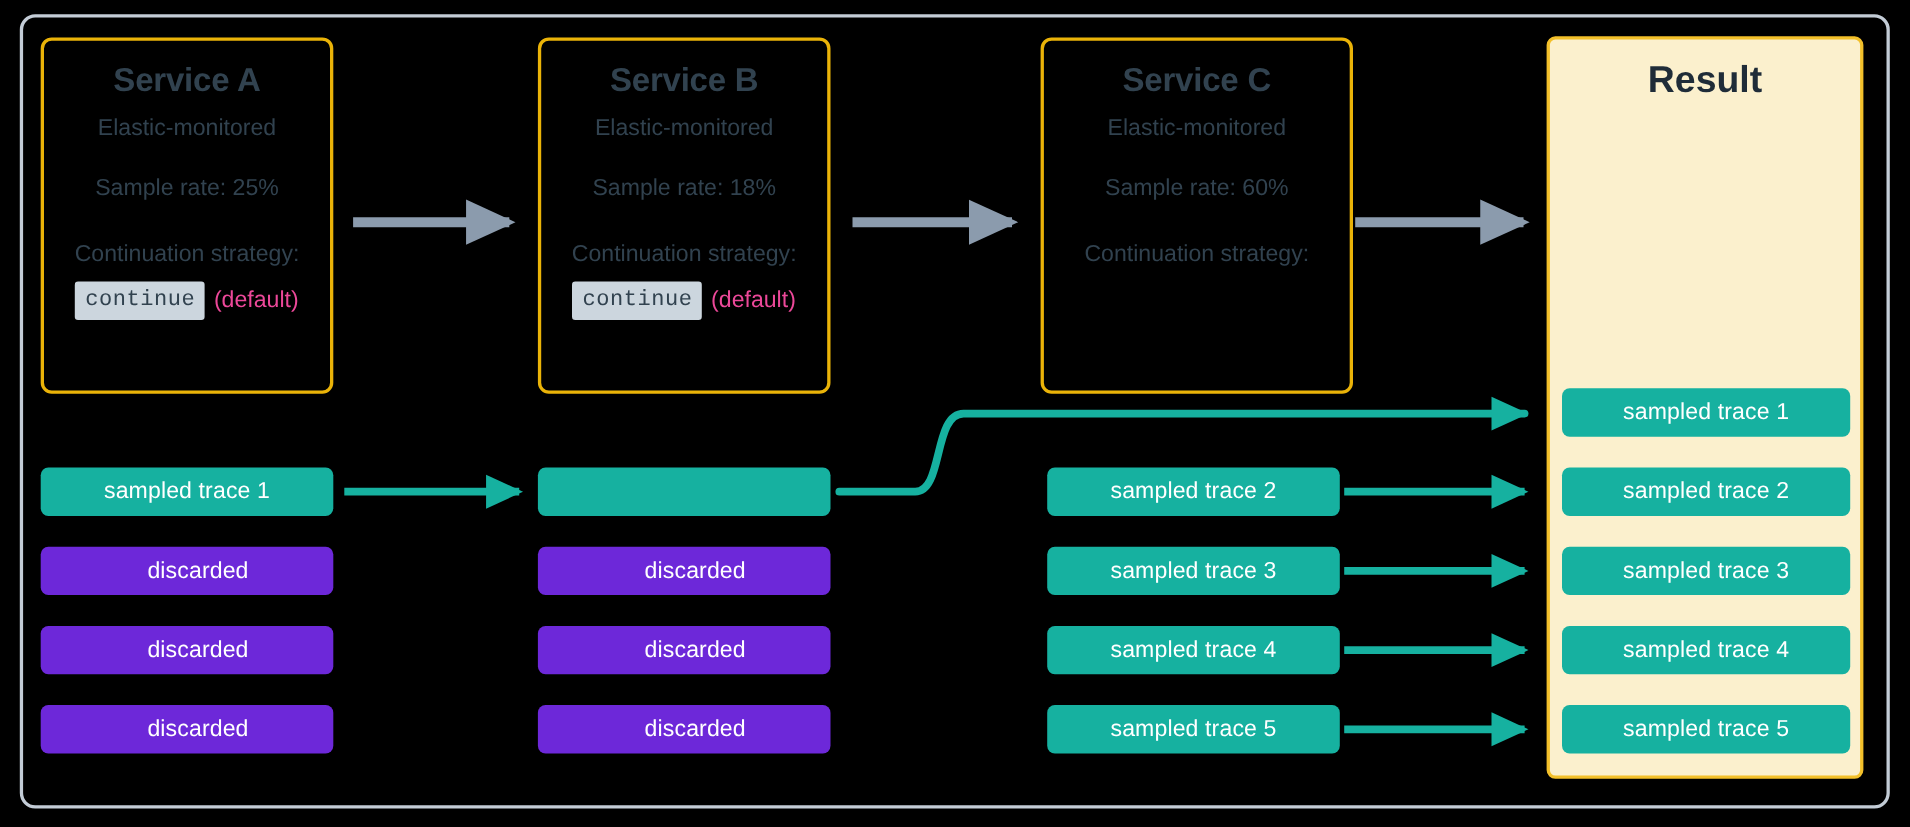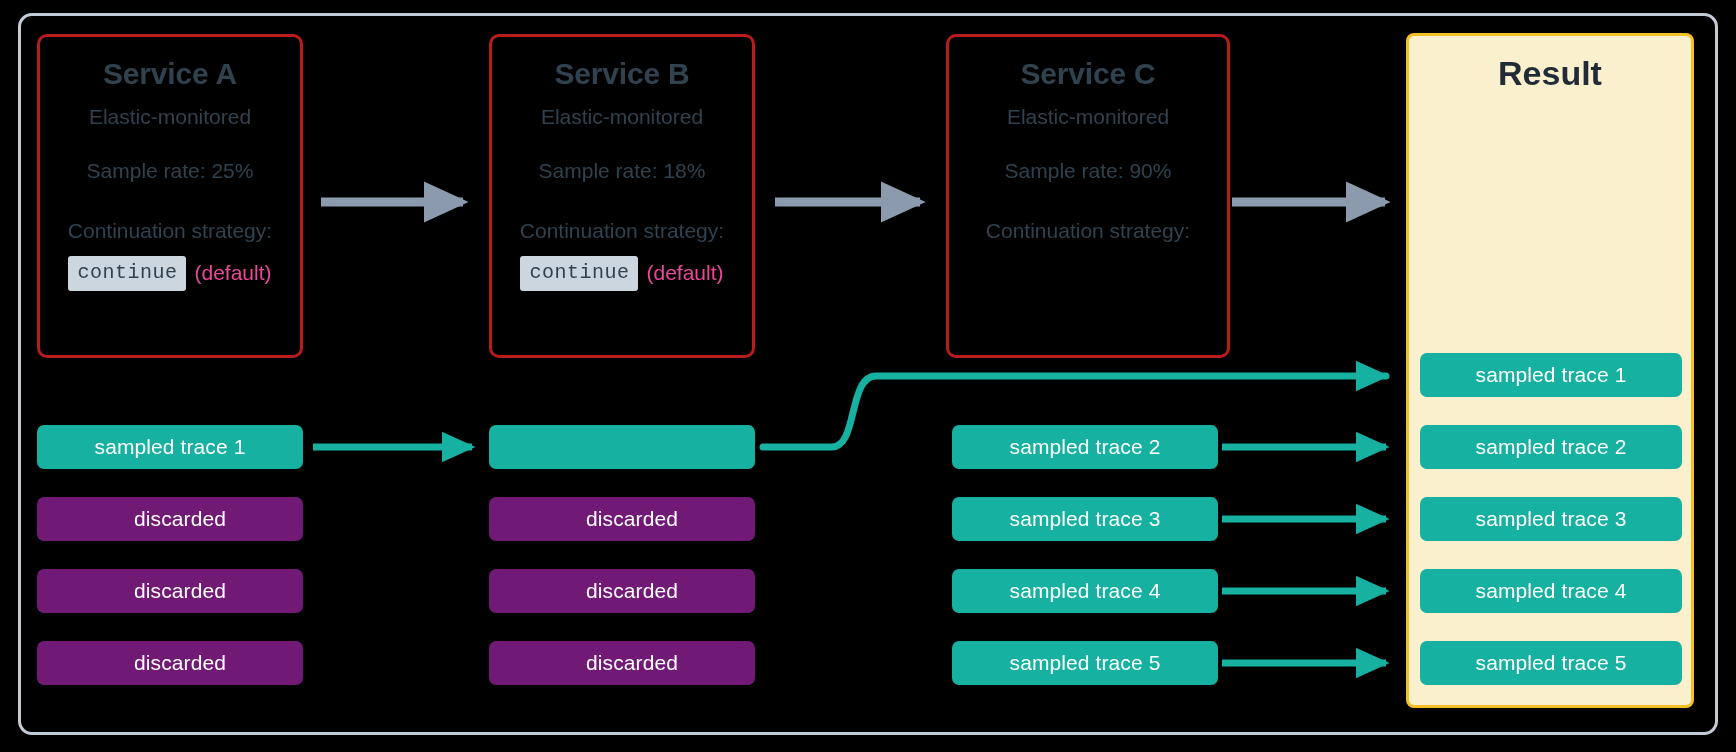--- a/index.html
+++ b/index.html
@@ -34,21 +34,21 @@
     left: 0;
     top: 0;
     width: 1736px;
     height: 752px;
     pointer-events: none;
   }
   
   .service-box {
     position: absolute;
     box-sizing: border-box;
-    border: 3px solid #b91c1c;
+    border: 3px solid #eab308;
     border-radius: 10px;
     background: transparent;
     display: flex;
     flex-direction: column;
     align-items: center;
     padding-top: 20px;
   }
   .service-title {
     font-size: 30px;
     font-weight: bold;
@@ -122,21 +122,21 @@
     height: 44px;
     border-radius: 7px;
     display: flex;
     align-items: center;
     justify-content: center;
     font-size: 21px;
     color: #ffffff;
     letter-spacing: 0.1px;
   }
   .pill-sampled { background: #16b1a0; }
-  .pill-discarded { background: #701a75; padding-left: 20px; }
+  .pill-discarded { background: #6d28d9; padding-left: 20px; }
 </style>
 </head>
 <body>
 
 <div id="stage">
 
   <div id="outer-frame"></div>
 
   <div class="service-box" style="left:37px; top:34px; width:266px; height:324px;">
     <div class="service-title">Service A</div>
@@ -160,21 +160,21 @@
       <div class="strategy-row">
         <span class="code-chip">continue</span>
         <span class="default-note">(default)</span>
       </div>
     </div>
   </div>
 
   <div class="service-box" style="left:946px; top:34px; width:284px; height:324px;">
     <div class="service-title">Service C</div>
     <div class="service-sub">Elastic-monitored</div>
-    <div class="service-rate">Sample rate: 90%</div>
+    <div class="service-rate">Sample rate: 60%</div>
     <div class="strategy-label">
       <span>Continuation strategy:</span>
     </div>
   </div>
 
   <div id="result-panel">
     <div id="result-title">Result</div>
   </div>
 
   <svg id="connectors" viewBox="0 0 1736 752" xmlns="http://www.w3.org/2000/svg">

